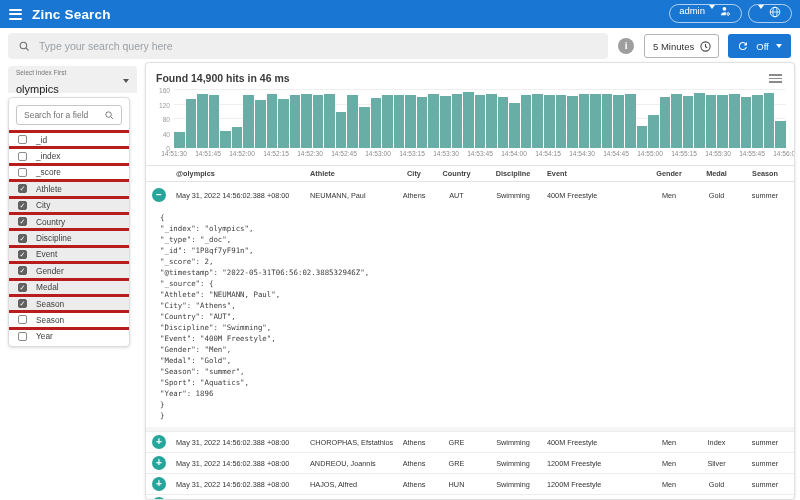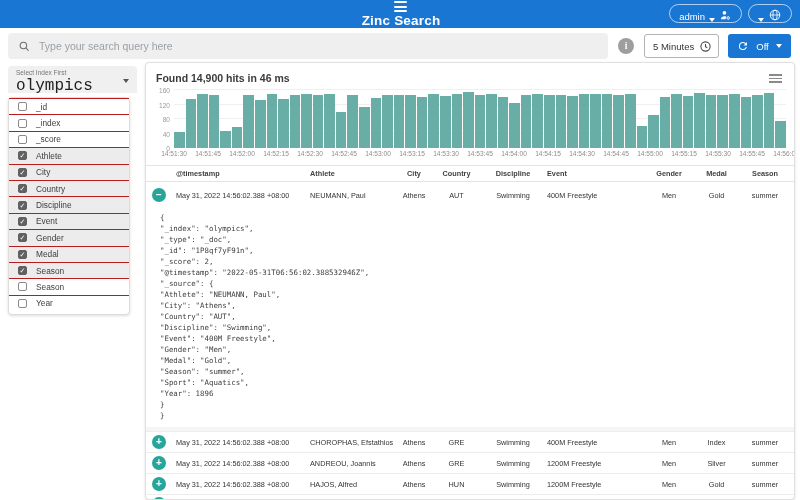--- a/index.html
+++ b/index.html
@@ -1,44 +1,44 @@
 <!DOCTYPE html>
 <html><head>
 <meta charset="utf-8">
 <style>
   * { margin:0; padding:0; box-sizing:border-box; }
   html,body { width:800px; height:500px; background:#fff; font-family:"Liberation Sans", sans-serif; }
   #app { position:relative; width:800px; height:500px; overflow:hidden; background:#fff; }
 
   
-  .topbar { position:absolute; left:0; top:0; width:800px; height:28px; background:#1976d2; display:flex; align-items:center; color:#fff;flex-direction:column; }
+  .topbar { position:absolute; left:0; top:0; width:800px; height:28px; background:#1976d2; display:flex; align-items:center; color:#fff; }
   .menu-btn { width:30px; height:28px; display:flex; align-items:center; justify-content:center; flex-direction:column; gap:2.5px; cursor:pointer; }
   .menu-btn i { display:block; width:13px; height:2px; background:#fff; border-radius:1px; }
   .app-title { font-size:13.5px; font-weight:bold; letter-spacing:.2px; margin-left:2px; }
   .topbar-right { position:absolute; right:8px; top:4px; display:flex; gap:6px; }
-  .pill { display:inline-flex; align-items:flex-end; gap:4px; border:1px solid rgba(255,255,255,.65); border-radius:11px; height:19px; padding:0 9px; font-size:9.5px; color:#fff; cursor:pointer; }
+  .pill { display:inline-flex; align-items:flex-start; gap:4px; border:1px solid rgba(255,255,255,.65); border-radius:11px; height:19px; padding:0 9px; font-size:9.5px; color:#fff; cursor:pointer; }
   .caret { width:0; height:0; border-left:3.5px solid transparent; border-right:3.5px solid transparent; border-top:4px solid currentColor; display:inline-block; }
 
   
   .search-row { position:absolute; left:0; top:32px; width:676px; height:28px; }
   .search-box { position:absolute; left:8px; top:1px; width:600px; height:26px; background:#efefef; border-radius:4px; display:flex; align-items:center; padding-left:10px; gap:8px; }
   .search-ph { font-size:10.5px; color:#9aa0a6; }
   .info-btn { position:absolute; left:618px; top:6px; width:16px; height:16px; border-radius:50%; background:#9e9e9e; color:#fff; font-size:9.5px; font-weight:bold; font-family:"Liberation Serif", serif; display:flex; align-items:center; justify-content:center; cursor:pointer; }
   .time-box { position:absolute; left:644px; top:2px; width:75px; height:24px; border:1px solid #b3b3b3; border-radius:3px; background:#fff; display:flex; align-items:center; justify-content:space-between; padding:0 6px 0 8px; font-size:9.5px; color:#333; cursor:pointer; }
   .refresh-btn { position:absolute; left:728px; top:2px; width:63px; height:24px; background:#1976d2; border-radius:3px; color:#fff; display:flex; align-items:center; justify-content:center; gap:7px; font-size:9.5px; cursor:pointer; }
 
   
   .index-select { position:absolute; left:8px; top:66px; width:129px; height:27px; background:#f0f0f0; border-radius:4px 4px 0 0; padding:3px 8px 0 8px; cursor:pointer; }
   .index-caption { font-size:6.5px; color:#757575; }
-  .index-value { font-size:16px; color:#212121; margin-top:1px;font-family:Liberation Mono, monospace; }
+  .index-value { font-size:11px; color:#212121; margin-top:7px; }
   .index-select .caret { position:absolute; right:8px; top:13px; color:#555; }
   .fields-card { position:absolute; left:8px; top:97px; width:122px; background:#fff; border:1px solid #ddd; border-radius:4px; box-shadow:0 1px 3px rgba(0,0,0,.14); padding-bottom:3px; }
   .field-search { margin:7px 7px 5px 7px; height:20px; border:1px solid #c6c6c6; border-radius:3px; display:flex; align-items:center; justify-content:space-between; padding:0 6px 0 7px; }
   .field-search .ph { font-size:8.5px; color:#6f6f6f; }
-  .field-row { height:16.4px; display:flex; align-items:center; gap:9px; padding:0 0 0 9px; border-top:1px solid #b91c1c; cursor:pointer; }
+  .field-row { height:16.4px; display:flex; align-items:center; gap:9px; padding:0 0 0 9px; border-top:3px solid #b91c1c; cursor:pointer; }
   .field-row.checked { background:#ececec; }
   .cb { width:9px; height:9px; border:1.4px solid #8a8a8a; border-radius:2px; background:#fff; font-size:7px; line-height:8px; text-align:center; color:#fff; flex:none; }
   .cb.on { background:#616161; border-color:#616161; }
   .fl-label { font-size:8.3px; color:#3c3c3c; }
 
   
   .results-card { position:absolute; left:145px; top:62px; width:650px; height:438px; background:#fff; border:1px solid #e0e0e0; border-radius:4px; box-shadow:0 1px 3px rgba(0,0,0,.12); overflow:hidden; }
   .summary { padding:9px 10px 2px 10px; font-size:10.5px; font-weight:bold; color:#3a3a3a; }
   .chart-menu { position:absolute; right:12px; top:11px; width:13px; display:flex; flex-direction:column; gap:2px; cursor:pointer; }
   .chart-menu i { height:1.6px; background:#8a8a8a; display:block; }
@@ -136,20 +136,29 @@
     </div>
   </div>
 
   <div class="index-select">
     <div class="index-caption">Select Index First</div>
     <div class="index-value">olympics</div>
     <span class="caret"></span>
   </div>
 
   <div class="fields-card">
+    <div class="field-search">
+      <span class="ph">Search for a field</span>
+      <span>
+        <svg width="11" height="11" viewBox="0 0 24 24">
+            <circle cx="10" cy="10" r="6" fill="none" stroke="#6f6f6f" stroke-width="2"></circle>
+            <path d="M14.8 14.8 L19.5 19.5" stroke="#6f6f6f" stroke-width="2"></path>
+          </svg>
+      </span>
+    </div>
     <div>
         <div class="field-row">
           <div class="cb" style="display: inline-block;"></div>
           <div class="fl-label">_id</div>
         </div>
         <div class="field-row">
           <div class="cb" style="display: inline-block;"></div>
           <div class="fl-label">_index</div>
         </div>
         <div class="field-row">
@@ -293,21 +302,21 @@
         <div class="xlabel" style="left: 77.7778%;">14:55:00</div>
         <div class="xlabel" style="left: 83.3333%;">14:55:15</div>
         <div class="xlabel" style="left: 88.8889%;">14:55:30</div>
         <div class="xlabel" style="left: 94.4444%;">14:55:45</div>
         <div class="xlabel" style="left: 100%;">14:56:00</div>
       </div>
 
     <div class="grid-table">
       <div class="thead">
           <div class="expand-col"></div>
-          <div class="th cell-l" style="width: 134px; flex: 0 0 auto; padding-left: 4px;">@timestamp</div>
+          <div class="th cell-l" style="width: 134px; flex: 0 0 auto; padding-left: 4px;">@olympics</div>
           <div class="th cell-l" style="width: 92px; flex: 0 0 auto; padding-left: 4px;">Athlete</div>
           <div class="th cell-c" style="width: 32px; flex: 0 0 auto;">City</div>
           <div class="th cell-c" style="width: 53px; flex: 0 0 auto;">Country</div>
           <div class="th cell-c" style="width: 60px; flex: 0 0 auto;">Discipline</div>
           <div class="th cell-l" style="width: 102px; flex: 0 0 auto; padding-left: 4px;">Event</div>
           <div class="th cell-c" style="width: 48px; flex: 0 0 auto;">Gender</div>
           <div class="th cell-c" style="width: 47px; flex: 0 0 auto;">Medal</div>
           <div class="th cell-c" style="width: 50px; flex: 0 0 auto;">Season</div>
         </div>
       <div>

